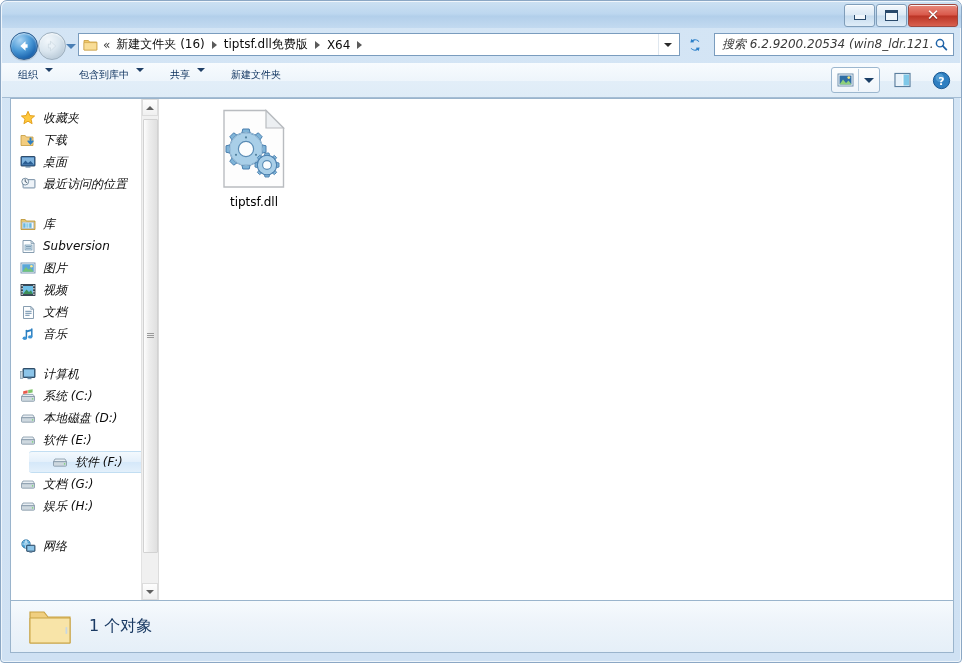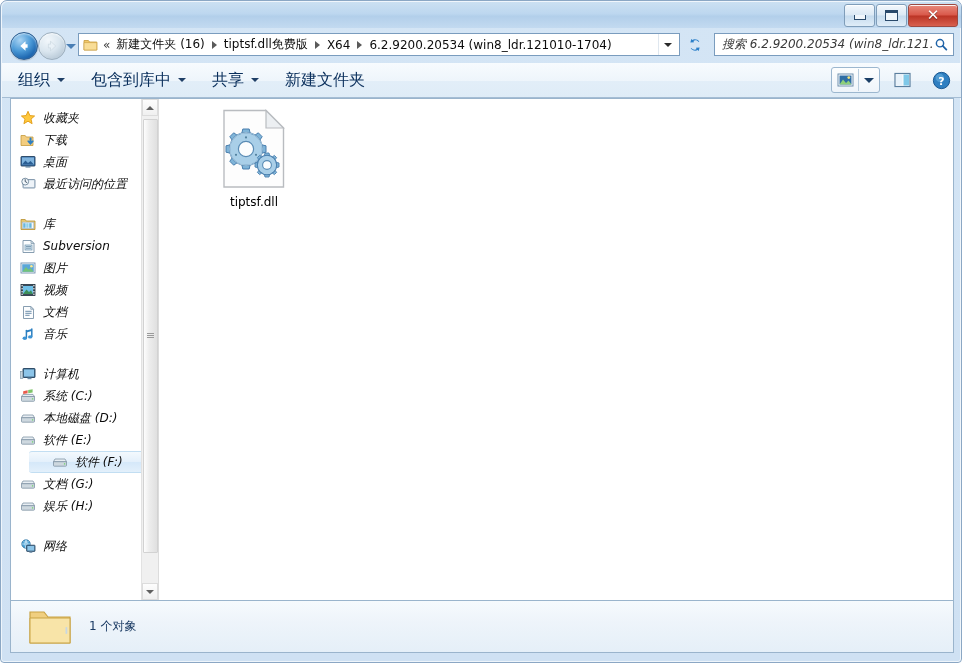--- a/index.html
+++ b/index.html
@@ -168,25 +168,25 @@
   #toolbar {
     position: absolute;
     left: 1px; top: 62px;
     width: 960px; height: 34px;
     background: linear-gradient(to bottom, #f7fbfe 0%, #eef5fb 52%, #e2eef8 53%, #dfecf7 100%);
     border-bottom: 1px solid #a5bdd4;
     display: flex;
     align-items: center;
   }
   .tb-item {
-    display: flex; align-items: center;
+    display: flex; 
     height: 24px;
     padding: 0 9px;
     margin-left: 6px;
-    font-size: 16px;
+    font-size: 10px;
     color: #0a2f5c;
     border: 1px solid transparent;
     border-radius: 3px;
     cursor: default;
     white-space: nowrap;
   }
   .tb-caret {
     width:0;height:0;
     border-left:4px solid transparent;border-right:4px solid transparent;border-top:4px solid #1f3f66;
     margin-left: 7px;
@@ -327,21 +327,21 @@
     background: linear-gradient(to bottom, #f6fafd 0%, #eef4fa 40%, #e5eff8 100%);
     border: 1px solid #9ab4cc;
     border-top: none;
     box-sizing: border-box;
     display: flex;
     align-items: center;
   }
   #status-icon { margin-left: 16px; flex: 0 0 auto; }
   #status-text {
     margin-left: 16px;
-    font-size: 12px;
+    font-size: 16px;
     color: #1a3a63;
   }
 
   svg { display: block; }
 </style>
 </head>
 <body>
 
 <div id="window">
   <div id="frame-inner"></div>
@@ -381,21 +381,20 @@
         </svg>
       </span>
       <div id="crumbs">
         <span class="chev">«</span>
         <span class="crumb">新建文件夹 (16)</span>
         <span class="crumb-sep"></span>
         <span class="crumb">tiptsf.dll免费版</span>
         <span class="crumb-sep"></span>
         <span class="crumb">X64</span>
         <span class="crumb-sep"></span>
-        <span class="crumb">6.2.9200.20534 (win8_ldr.121010-1704)</span>
       </div>
       <span id="addr-drop">
           <i></i>
         </span>
     </div>
 
     <div id="refresh">
       <svg width="16" height="16" viewBox="0 0 16 16">
         <path d="M11.6 5.0 C10.4 3.3 8.1 2.8 6.4 3.9 L7.2 5.3 L3.4 5.4 L4.3 1.8 L5.1 3.1 C7.5 1.6 10.7 2.3 12.3 4.7 Z" fill="#2a7fc9"></path>
         <path d="M4.4 11.0 C5.6 12.7 7.9 13.2 9.6 12.1 L8.8 10.7 L12.6 10.6 L11.7 14.2 L10.9 12.9 C8.5 14.4 5.3 13.7 3.7 11.3 Z" fill="#2a7fc9"></path>

